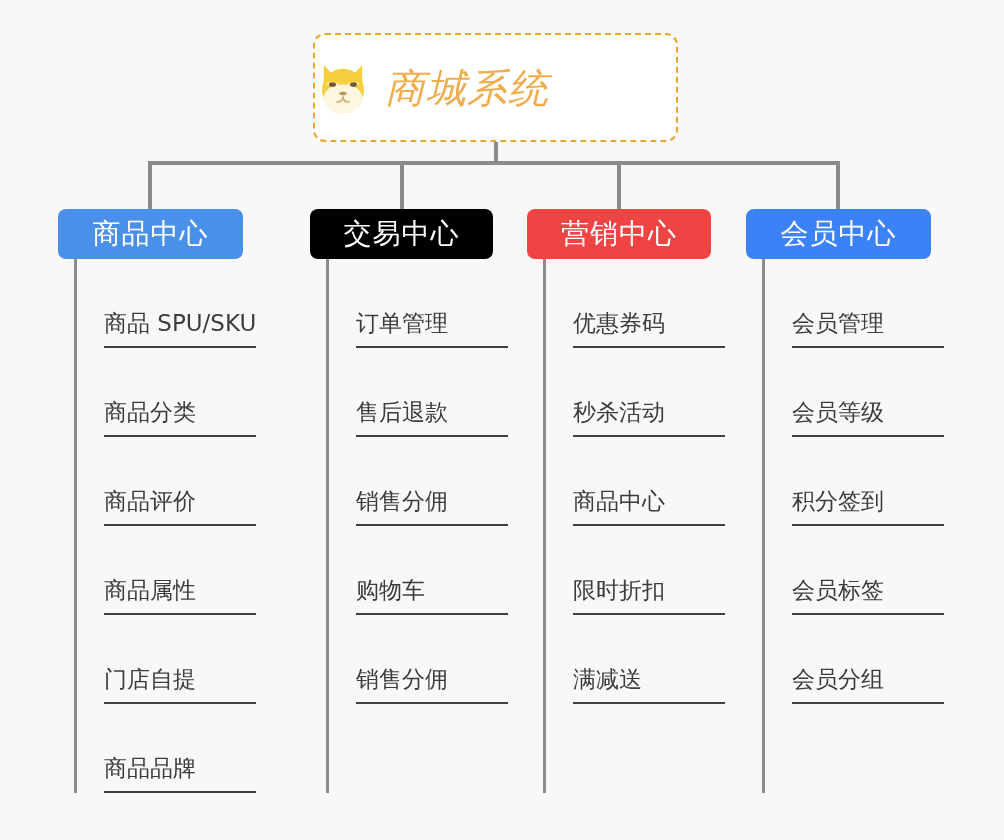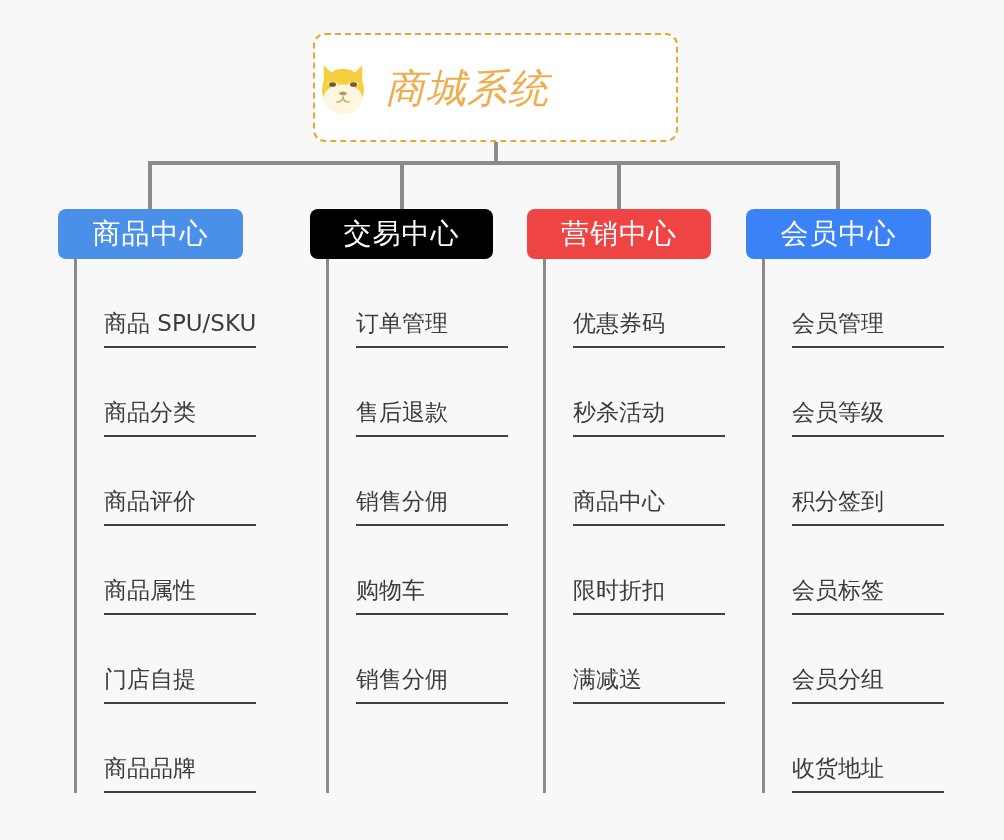--- a/index.html
+++ b/index.html
@@ -245,19 +245,16 @@
         </div>
       <div class="leaf-item">
           <span class="leaf-text">积分签到</span>
         </div>
       <div class="leaf-item">
           <span class="leaf-text">会员标签</span>
         </div>
       <div class="leaf-item">
           <span class="leaf-text">会员分组</span>
         </div>
-      <div class="leaf-item">
-          <span class="leaf-text">收货地址</span>
-        </div>
     </div>
   </div>
 
 </div>
 
 </body></html>

